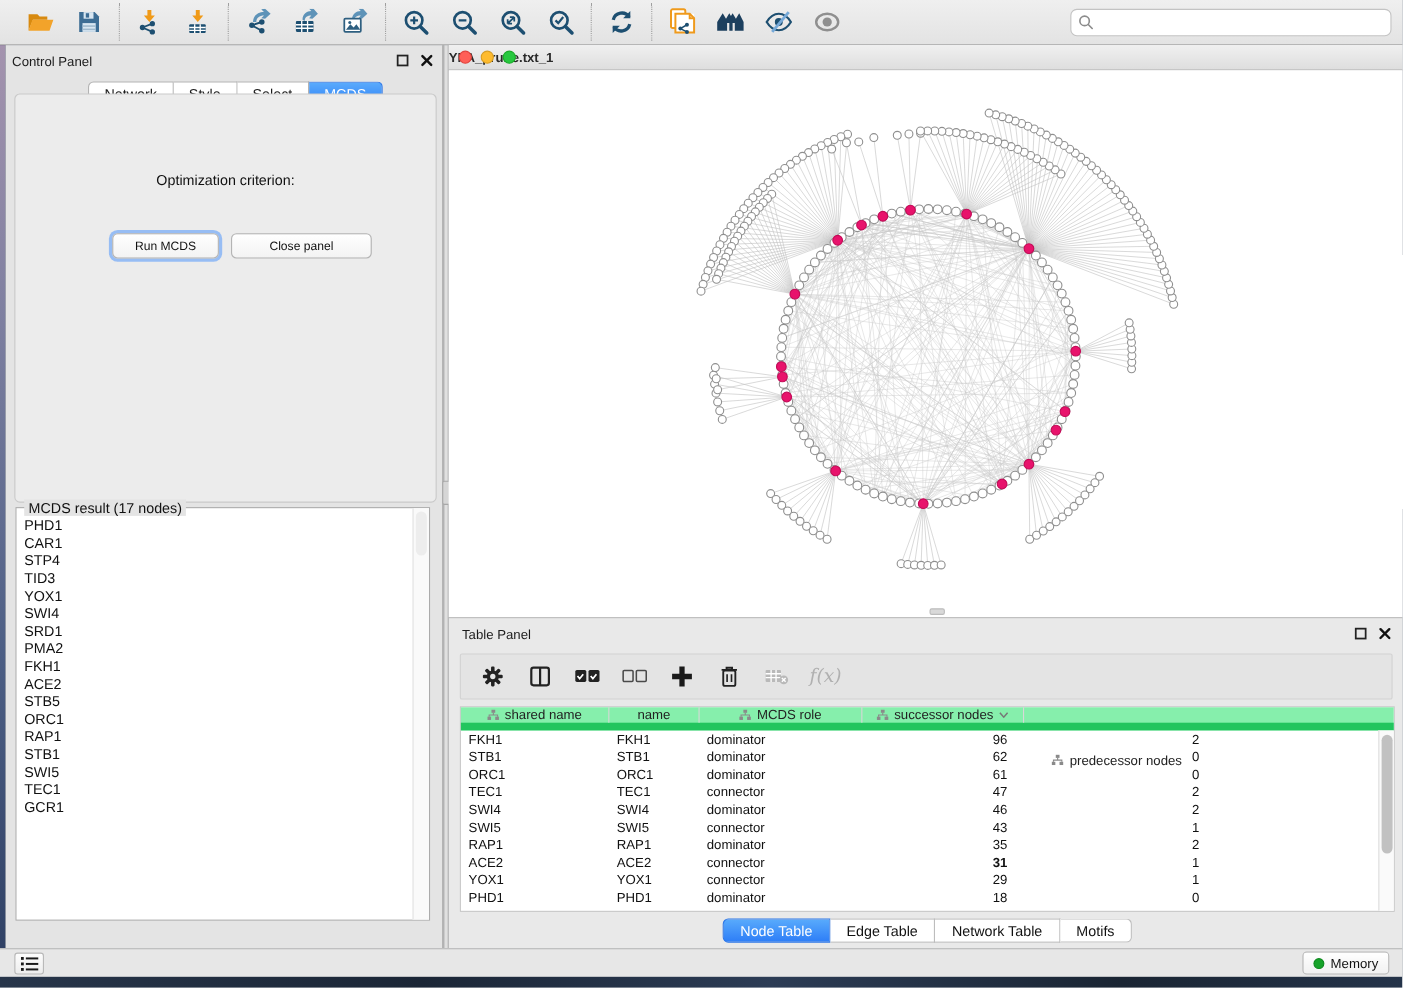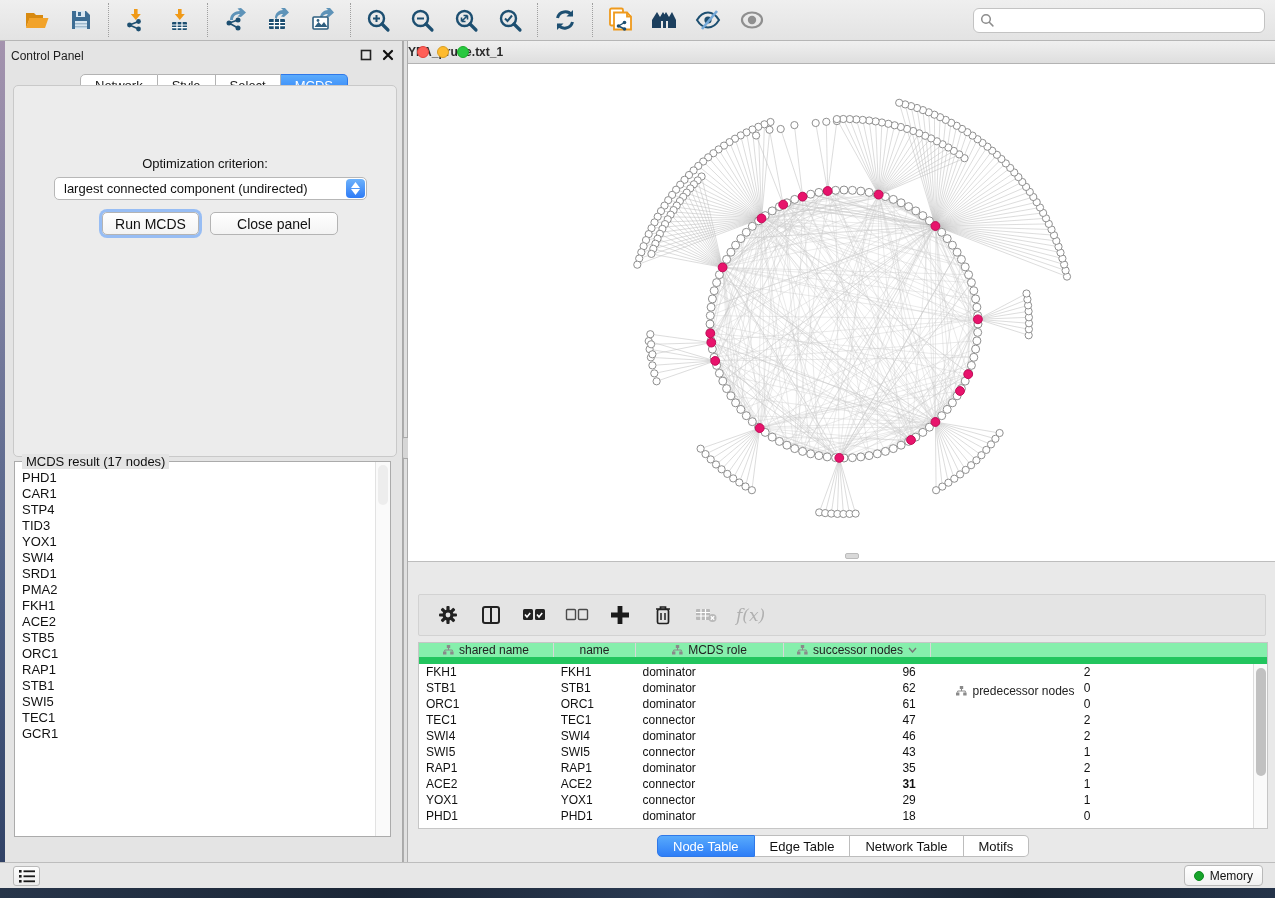--- a/index.html
+++ b/index.html
@@ -43,21 +43,21 @@
   .opt-label { position:absolute; left:0; width:100%; top:70px; text-align:center;
     font-size:13px; color:#111; }
   .opt-select { position:absolute; left:40px; top:91px; width:313px; height:23px;
     background:#fff; border:1px solid #b7b7b7; border-radius:5px; font-size:13px; color:#111;
     display:flex; align-items:center; padding-left:9px; }
   .opt-stepper { position:absolute; right:1px; top:1px; width:19px; height:19px; margin:0;
     background:linear-gradient(#6db2fb,#2e7bf6); border-radius:4px;
     display:flex; flex-direction:column; align-items:center; justify-content:center; gap:1px; }
   .opt-stepper svg { display:block; }
   .btn { position:absolute; height:23px; background:linear-gradient(#ffffff,#f3f3f3);
-    border:1px solid #b4b4b4; border-radius:5px; font-size:14px; color:#111;
+    border:1px solid #b4b4b4; border-radius:5px; font-size:11px; color:#111;
     display:flex; align-items:center; justify-content:center; }
   .btn-run { left:88px; top:126px; width:97px; box-shadow:0 0 0 3px rgba(82,152,252,.55); }
   .btn-close { left:196px; top:126px; width:128px; }
   .mcds-box { position:absolute; left:9px; top:420px; width:377px; height:376px;
     border:1px solid #ababab; background:#fff; }
   .mcds-legend { position:absolute; left:7px; top:-8px; background:#e4e4e4; padding:0 4px;
     font-size:13px; color:#111; }
   .mcds-list { position:absolute; left:1px; top:6px; right:15px; bottom:1px; overflow:hidden;
     padding:2px 6px; font-size:13px; color:#111; }
   .mcds-list div { line-height:16px; }
@@ -315,31 +315,20 @@
 
     <div class="tabbar">
       <div class="tab">Network</div>
       <div class="tab">Style</div>
       <div class="tab">Select</div>
       <div class="tab active">MCDS</div>
     </div>
 
     <div class="inner-pane">
       <div class="opt-label">Optimization criterion:</div>
-      <div class="opt-select">
-        <span>largest connected component (undirected)</span>
-        <span class="opt-stepper">
-          <svg width="9" height="6" viewBox="0 0 9 6">
-              <path d="M4.5 0L9 6H0z" fill="#fff"></path>
-            </svg>
-          <svg width="9" height="6" viewBox="0 0 9 6">
-              <path d="M4.5 6L0 0h9z" fill="#fff"></path>
-            </svg>
-        </span>
-      </div>
       <div class="btn btn-run">Run MCDS</div>
       <div class="btn btn-close">Close panel</div>
     </div>
 
     <div class="mcds-box">
       <div class="mcds-legend">MCDS result (17 nodes)</div>
       <div class="mcds-list" id="mcds-list">
           <div>PHD1</div>
           <div>CAR1</div>
           <div>STP4</div>
@@ -1158,20 +1147,35 @@
           <circle cx="351.7" cy="364.1" r="4.4" fill="#e8136c" stroke="#c40a57" stroke-width="1"></circle>
           <circle cx="307.2" cy="296.9" r="4.4" fill="#e8136c" stroke="#c40a57" stroke-width="1"></circle>
           <circle cx="303.3" cy="278.6" r="4.4" fill="#e8136c" stroke="#c40a57" stroke-width="1"></circle>
           <circle cx="302.3" cy="269.3" r="4.4" fill="#e8136c" stroke="#c40a57" stroke-width="1"></circle>
         </svg>
     </div>
   </div>
   <div class="hsplit-grab" style="left:845px;"></div>
 
   <div class="table-panel">
+    <div class="tp-head">
+      <span class="ph-title">Table Panel</span>
+      <span class="ph-icons">
+        <span>
+          <svg width="12" height="12" viewBox="0 0 12 12">
+              <rect x="1.5" y="1.5" width="9" height="9" fill="none" stroke="#222" stroke-width="1.6"></rect>
+            </svg>
+        </span>
+        <span>
+          <svg width="12" height="12" viewBox="0 0 12 12">
+              <path d="M2 2l8 8M10 2l-8 8" stroke="#111" stroke-width="2.2" stroke-linecap="round"></path>
+            </svg>
+        </span>
+      </span>
+    </div>
 
     <div class="tp-toolbar">
       <div class="tbtn">
         <svg width="20" height="20" viewBox="0 0 20 20">
             <g fill="#222">
               <rect x="8.4" y="1" width="3.2" height="18" rx="1"></rect>
               <rect x="1" y="8.4" width="18" height="3.2" rx="1"></rect>
               <rect x="8.4" y="1" width="3.2" height="18" rx="1" transform="rotate(45 10 10)"></rect>
               <rect x="8.4" y="1" width="3.2" height="18" rx="1" transform="rotate(-45 10 10)"></rect>
               <circle cx="10" cy="10" r="5.5"></circle>

